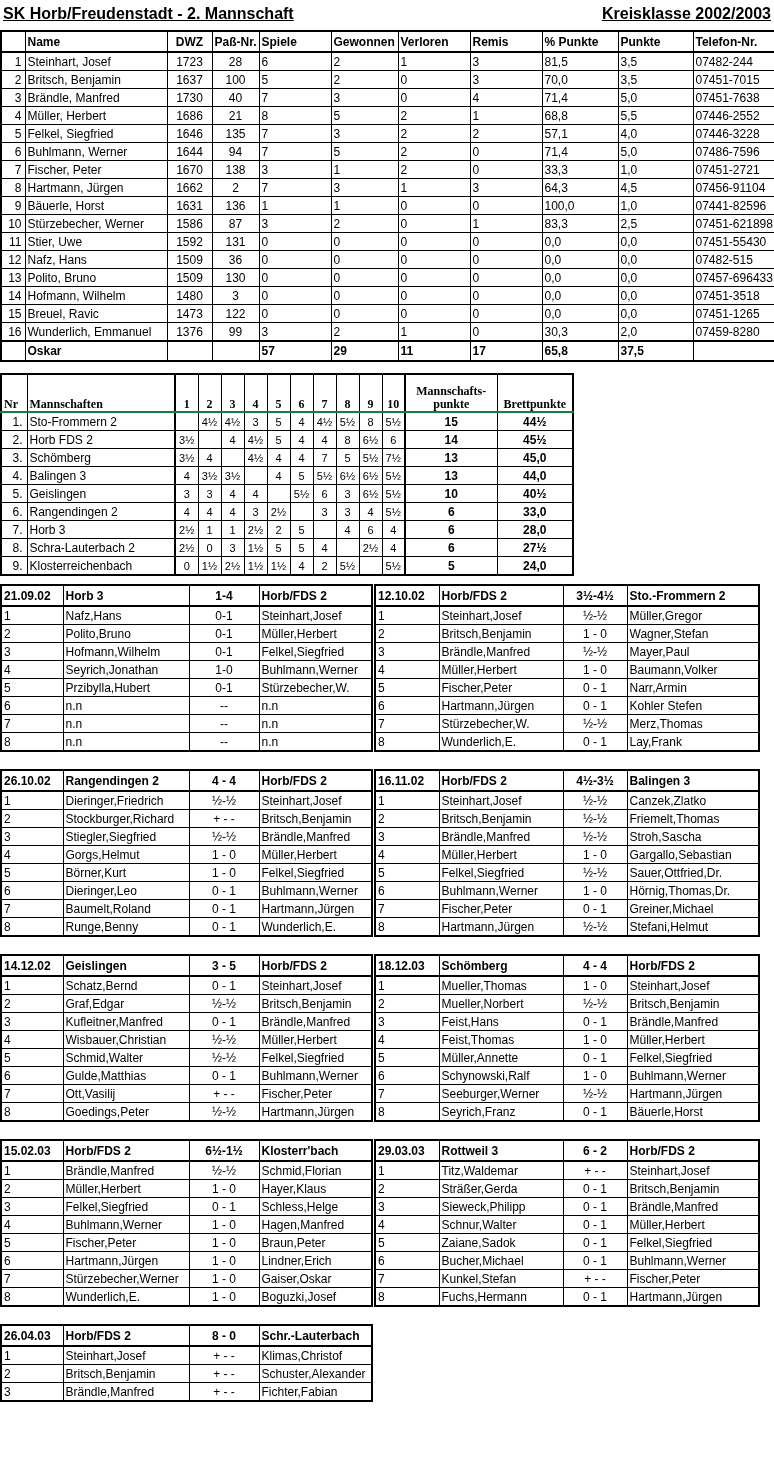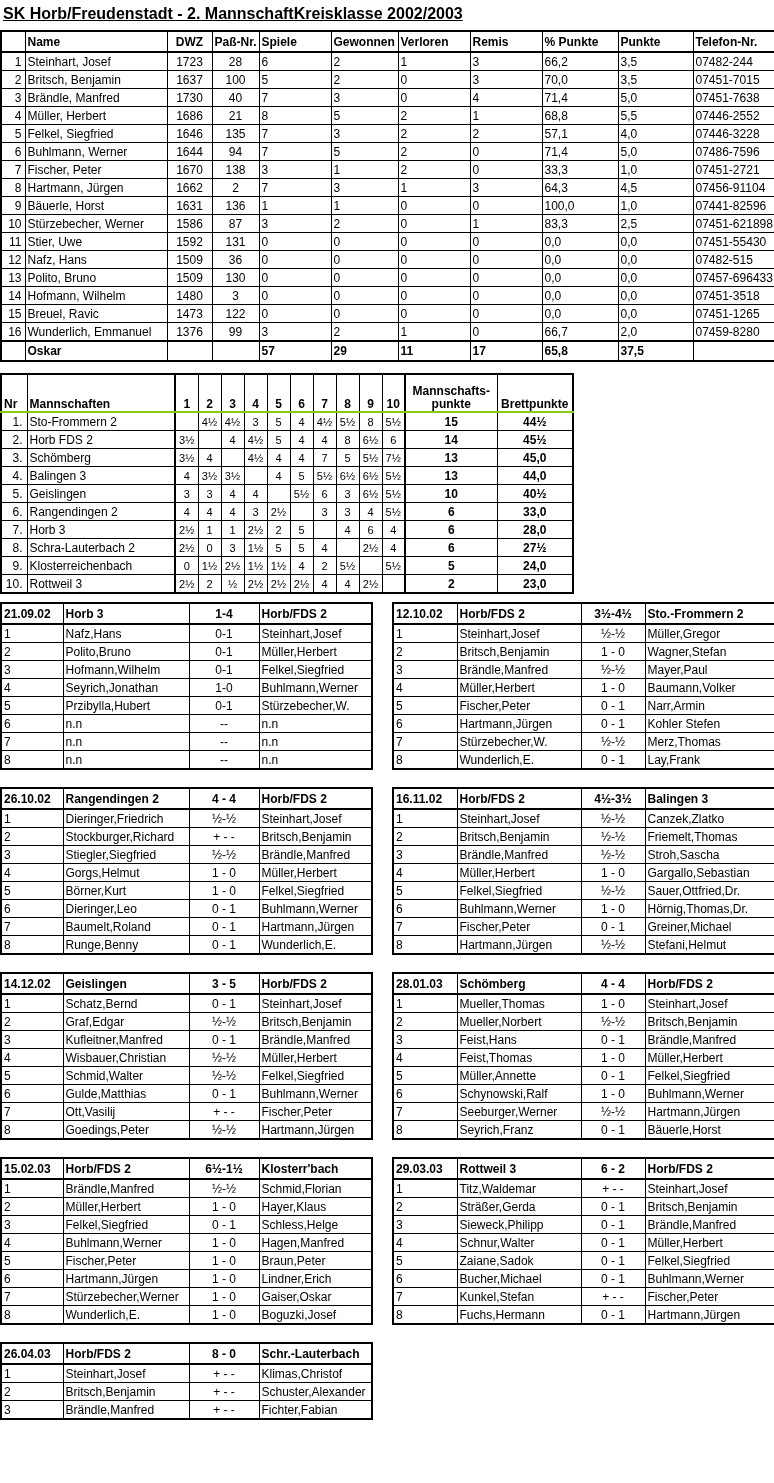--- a/index.html
+++ b/index.html
@@ -1,52 +1,52 @@
 <!DOCTYPE html>
 <html><head>
 <meta charset="utf-8">
 <style>
   html,body{margin:0;padding:0;background:#fff;}
   body{width:774px;height:1483px;color:#000;
        font-family:"Liberation Sans","DejaVu Sans",sans-serif;font-size:12px;overflow:hidden;}
   .page{padding:3px 0 0 0;}
-  .titlebar{display:flex;justify-content:flex-start;align-items:flex-start;padding:2px 3px 0 3px;height:24px;}
+  .titlebar{display:flex;justify-content:space-between;align-items:flex-start;padding:2px 3px 0 3px;height:24px;}
   .title{font-size:16px;font-weight:bold;text-decoration:underline;white-space:nowrap;}
 
   table{border-collapse:collapse;table-layout:fixed;}
   th,td{border:1px solid #000;padding:0 2px;height:17px;line-height:14px;
         white-space:nowrap;overflow:hidden;font-size:12px;vertical-align:middle;text-align:left;}
   th{font-weight:bold;}
 
   
   table.players{width:774px;border:2px solid #000;margin:1px 0 0 0;}
   table.players thead th{border-bottom:2px solid #000;height:19px;}
   table.players td:nth-child(1){text-align:right;padding-right:3px;}
   table.players th:nth-child(3),table.players td:nth-child(3),
   table.players th:nth-child(4),table.players td:nth-child(4){text-align:center;}
   table.players tr.summe td{border-top:2px solid #000;font-weight:bold;height:18px;}
 
   
   .sech{font-size:14px;font-weight:bold;text-decoration:underline;margin:14px 0 0 3px;}
 
   
   table.st{width:572px;border:2px solid #000;margin:11px 0 0 0;}
-  table.st thead th{border-bottom:2px solid #84cc16;vertical-align:bottom;height:36px;}
+  table.st thead th{border-bottom:2px solid #15803d;vertical-align:bottom;height:36px;font-family:Liberation Serif, serif;}
   table.st thead th.rnd,table.st thead th.mph,table.st thead th.bph{text-align:center;}
   table.st td.nr{text-align:right;padding-right:4px;}
   table.st td.rnd{text-align:center;font-size:11px;padding:0 1px;}
   table.st td.mp,table.st td.bp{text-align:center;font-weight:bold;}
   table.st th.team-h,table.st td.team{border-right:2px solid #000;}
   table.st th.r10,table.st td.r10{border-right:2px solid #000;}
   table.st .mph div{line-height:13px;}
 
   
   .prow{display:flex;margin:0 0 17px 0;}
   table.match{border:2px solid #000;}
-  table.match.mleft{width:371px;margin-right:19px;padding-left:6px;}
+  table.match.mleft{width:371px;margin-right:1px;padding-left:6px;}
   table.match.mright{width:384px;}
   div.mright{width:384px;}
   table.match thead th{border-bottom:2px solid #000;height:19px;}
   table.match th.score,table.match td.res{text-align:center;}
   .partien-wrap{margin-top:8px;}
   .players-wrap{}
 </style>
 </head>
 <body>
 
@@ -90,21 +90,21 @@
       <tbody>
           <tr>
             <td>1</td>
             <td>Steinhart, Josef</td>
             <td>1723</td>
             <td>28</td>
             <td>6</td>
             <td>2</td>
             <td>1</td>
             <td>3</td>
-            <td>66,2</td>
+            <td>81,5</td>
             <td>3,5</td>
             <td>07482-244</td>
           </tr>
           <tr>
             <td>2</td>
             <td>Britsch, Benjamin</td>
             <td>1637</td>
             <td>100</td>
             <td>5</td>
             <td>2</td>
@@ -285,21 +285,21 @@
           </tr>
           <tr>
             <td>16</td>
             <td>Wunderlich, Emmanuel</td>
             <td>1376</td>
             <td>99</td>
             <td>3</td>
             <td>2</td>
             <td>1</td>
             <td>0</td>
-            <td>66,7</td>
+            <td>30,3</td>
             <td>2,0</td>
             <td>07459-8280</td>
           </tr>
         </tbody>
       <tbody>
         <tr class="summe">
             <td></td>
             <td>Oskar</td>
             <td></td>
             <td></td>
@@ -492,36 +492,20 @@
           <td class="rnd">1½</td>
           <td class="rnd">1½</td>
           <td class="rnd">4</td>
           <td class="rnd">2</td>
           <td class="rnd">5½</td>
           <td class="rnd"></td>
           <td class="rnd r10">5½</td>
           <td class="mp">5</td>
           <td class="bp">24,0</td>
         </tr>
-        <tr>
-          <td class="nr">10.</td>
-          <td class="team">Rottweil 3</td>
-          <td class="rnd">2½</td>
-          <td class="rnd">2</td>
-          <td class="rnd">½</td>
-          <td class="rnd">2½</td>
-          <td class="rnd">2½</td>
-          <td class="rnd">2½</td>
-          <td class="rnd">4</td>
-          <td class="rnd">4</td>
-          <td class="rnd">2½</td>
-          <td class="rnd r10"></td>
-          <td class="mp">2</td>
-          <td class="bp">23,0</td>
-        </tr>
       </tbody>
   </table>
 
 
   <div class="partien-wrap">
       <div class="prow">
         <table class="match mleft">
           <colgroup>
             <col style="width: 62px;">
             <col style="width: 126px;">
@@ -857,21 +841,21 @@
         </table>
         <table class="match mright">
           <colgroup>
             <col style="width: 64px;">
             <col style="width: 124px;">
             <col style="width: 64px;">
             <col style="width: 132px;">
           </colgroup>
           <thead>
             <tr>
-              <th>28.01.03</th>
+              <th>18.12.03</th>
               <th>Schömberg</th>
               <th class="score">4 - 4</th>
               <th>Horb/FDS 2</th>
             </tr>
           </thead>
           <tbody>
             <tr>
               <td>1</td>
               <td>Mueller,Thomas</td>
               <td class="res">1 - 0</td>

